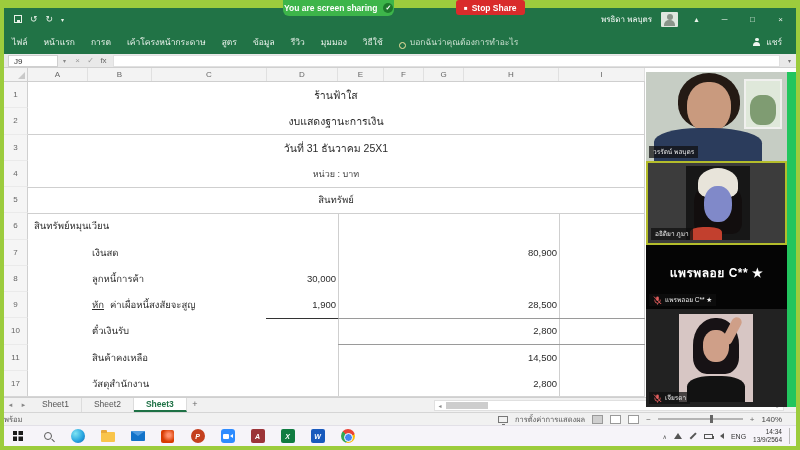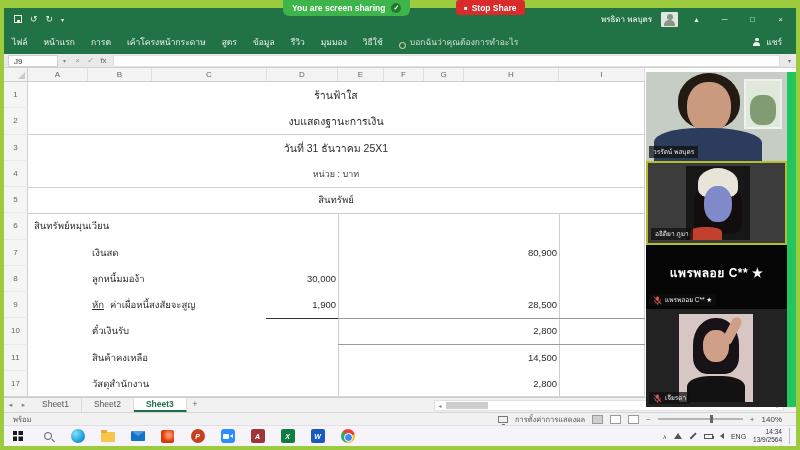--- a/index.html
+++ b/index.html
@@ -5,21 +5,21 @@
 *{margin:0;padding:0;box-sizing:border-box}
 body{font-family:"Liberation Sans",sans-serif}
 #screen{position:relative;width:800px;height:450px;background:#fff;overflow:hidden}
 
 .frame{position:absolute;background:#9ccc3d;z-index:50}
 .f-top{left:0;top:0;width:800px;height:8px}
 .f-left{left:0;top:0;width:4px;height:450px}
 .f-right{left:796px;top:0;width:4px;height:450px}
 .f-bottom{left:0;top:446px;width:800px;height:4px}
 
-.share-pill{position:absolute;left:283px;top:0;height:16px;background:#3db54a;border-radius:0 0 6px 6px;color:#fff;font-size:8.5px;font-weight:bold;display:flex;align-items:center;gap:6px;padding:0 9px;z-index:60}
+.share-pill{position:absolute;left:283px;top:0;height:16px;background:#3db54a;border-radius:0 0 6px 6px;color:#fff;font-size:8.5px;font-weight:bold;display:flex;align-items:center;gap:6px;padding:0 1px;z-index:60}
 .pill-check{width:10px;height:10px;background:#1d7a2c;border-radius:50%;font-size:7px;line-height:10px;text-align:center;flex:none}
 .stop-share{position:absolute;left:456px;top:0;height:15px;background:#d92b2b;border-radius:3px;color:#fff;font-size:8.5px;font-weight:bold;display:flex;align-items:center;gap:4px;padding:0 8px;z-index:60;cursor:pointer}
 .stop-sq{font-size:6px;line-height:1}
 
 .titlebar{position:absolute;left:4px;top:8px;width:792px;height:22px;background:#217346;display:flex;align-items:center;color:#fff}
 .qat{display:flex;gap:8px;margin-left:10px;align-items:center;font-size:9px;color:#eaf3ea}
 .disk{width:8px;height:8px;border:1px solid #eaf3ea;position:relative}
 .disk::after{content:"";position:absolute;left:1.5px;top:3.5px;width:3.5px;height:3px;background:#eaf3ea}
 .tb-right{margin-left:auto;display:flex;align-items:center;gap:9px;margin-right:6px;font-size:8px}
 .avatar{width:17px;height:15px;background:#dfe7df;border-radius:1px;position:relative}
@@ -66,21 +66,21 @@
 .tnav{width:13px;text-align:center;font-size:6px;color:#888;cursor:pointer}
 .stab{padding:0 12px;height:14px;line-height:13px;border-right:1px solid #dcdcdc;cursor:pointer}
 .stab.active{background:#fff;color:#1e7145;font-weight:bold;border-bottom:2px solid #1e7145}
 .addsheet{width:16px;height:14px;text-align:center;color:#666;font-size:9px;line-height:13px;cursor:pointer}
 .hscroll{position:absolute;right:12px;top:2px;width:350px;height:11px;background:#fff;border:1px solid #e0e0e0;display:flex;align-items:center}
 .hs-arrow{width:10px;font-size:5px;color:#888;text-align:center;cursor:pointer}
 .hs-thumb{width:42px;height:7px;background:#cdcdcd;margin-left:1px;cursor:grab}
 .hs-right{margin-left:auto}
 
 .statusbar{position:absolute;left:4px;top:412px;width:792px;height:13px;background:#f1f1f1;border-top:1px solid #d5d5d5;display:flex;align-items:center;font-size:7.5px;color:#555;z-index:41}
-.ready{margin-left:9px}
+.ready{}
 .sb-right{margin-left:auto;display:flex;align-items:center;gap:7px;margin-right:14px}
 .disp-ico{width:10px;height:7px;border:1px solid #777;position:relative;flex:none}
 .disp-ico::after{content:"";position:absolute;left:3px;top:7px;width:3px;height:2px;background:#777}
 .view-ico{width:11px;height:9px;border:1px solid #999;background:#fff;cursor:pointer}
 .view-ico.active{background:#cfcfcf}
 .zsym{color:#666;font-size:8px;cursor:pointer}
 .zslider{width:85px;height:2px;background:#b5b5b5;position:relative;cursor:pointer}
 .zthumb{position:absolute;left:52px;top:-3px;width:3px;height:8px;background:#666}
 .zlevel{font-size:8px;color:#444;cursor:pointer}
 
@@ -245,21 +245,21 @@
           <span class="row-num">6</span>
           <span class="cell-a">สินทรัพย์หมุนเวียน</span>
         </div>
       <div class="g-row">
           <span class="row-num">7</span>
           <span class="cell-b">เงินสด</span>
           <span class="cell-h">80,900</span>
         </div>
       <div class="g-row">
           <span class="row-num">8</span>
-          <span class="cell-b">ลูกหนี้มมอง้า</span>
+          <span class="cell-b">ลูกหนี้การค้า</span>
           <span class="cell-d">30,000</span>
         </div>
       <div class="g-row">
           <span class="row-num">9</span>
           <span class="cell-b"><span class="prefix">หัก</span><span>ค่าเผื่อหนี้สงสัยจะสูญ</span></span>
           <span class="cell-d">1,900</span>
           <span class="cell-h">28,500</span>
         </div>
       <div class="g-row">
           <span class="row-num">10</span>

